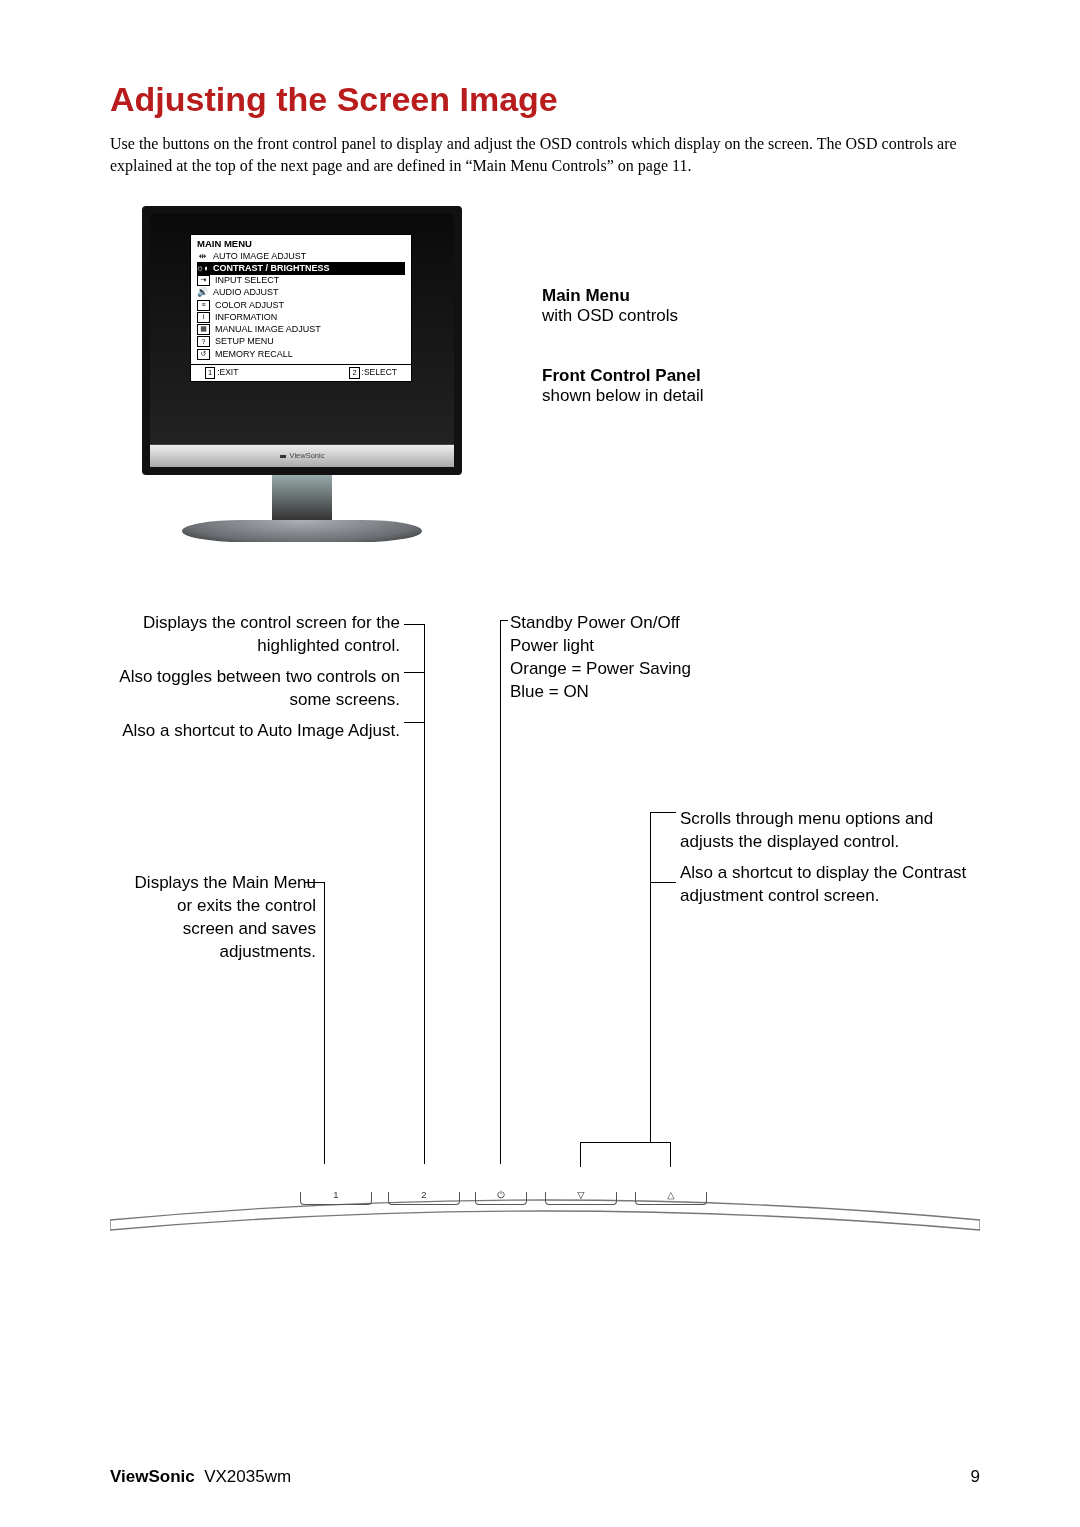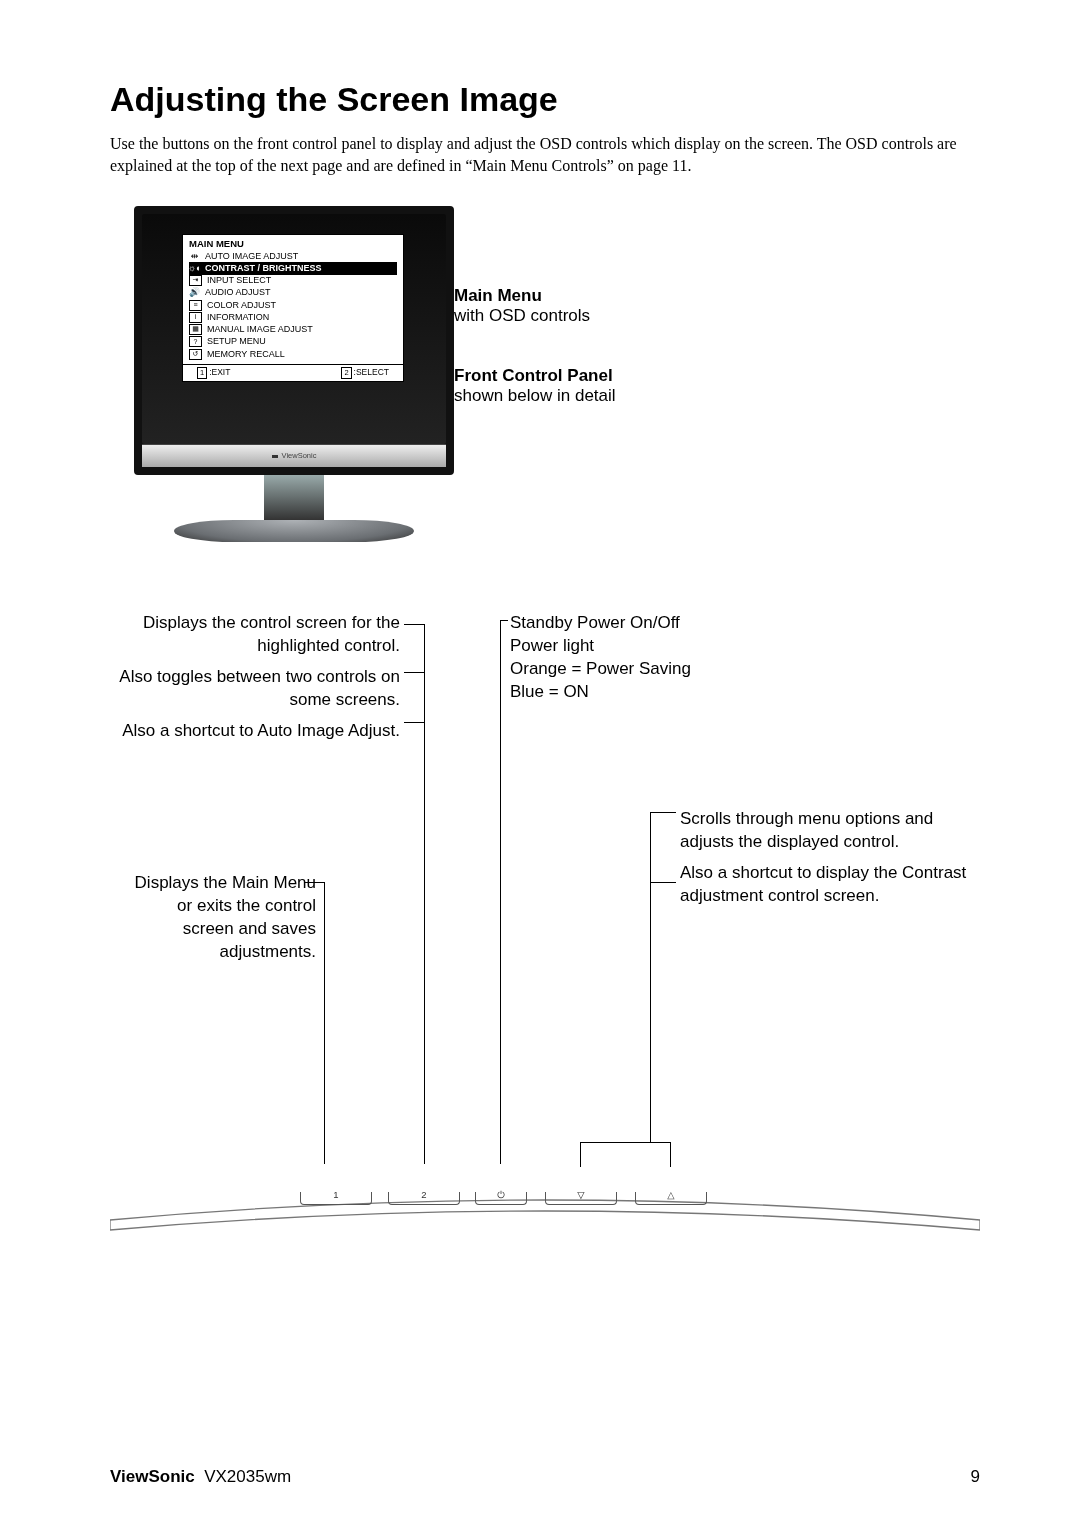--- a/index.html
+++ b/index.html
@@ -11,36 +11,37 @@
     width: 1080px;
   }
   .page {
     box-sizing: border-box;
     width: 1080px;
     min-height: 1527px;
     padding: 80px 100px 40px 110px;
     position: relative;
   }
   h1.title {
-    color: #000000;
+    color: #b91c1c;
     font-size: 34px;
     margin: 0 0 14px 0;
   }
   .intro {
     font-family: "Times New Roman", Times, serif;
     font-size: 16px;
     line-height: 1.35;
     margin: 0 0 30px 0;
   }
 
   
   .monitor-wrap {
     display: flex;
+    gap: 80px;
     align-items: flex-start;
-    margin-left: 24px;
+    margin-left: 32px;
   }
   .monitor {
     width: 320px;
     position: relative;
   }
   .monitor .bezel {
     border: 2px solid #111;
     border-radius: 4px;
     padding: 6px;
     background: #111;

